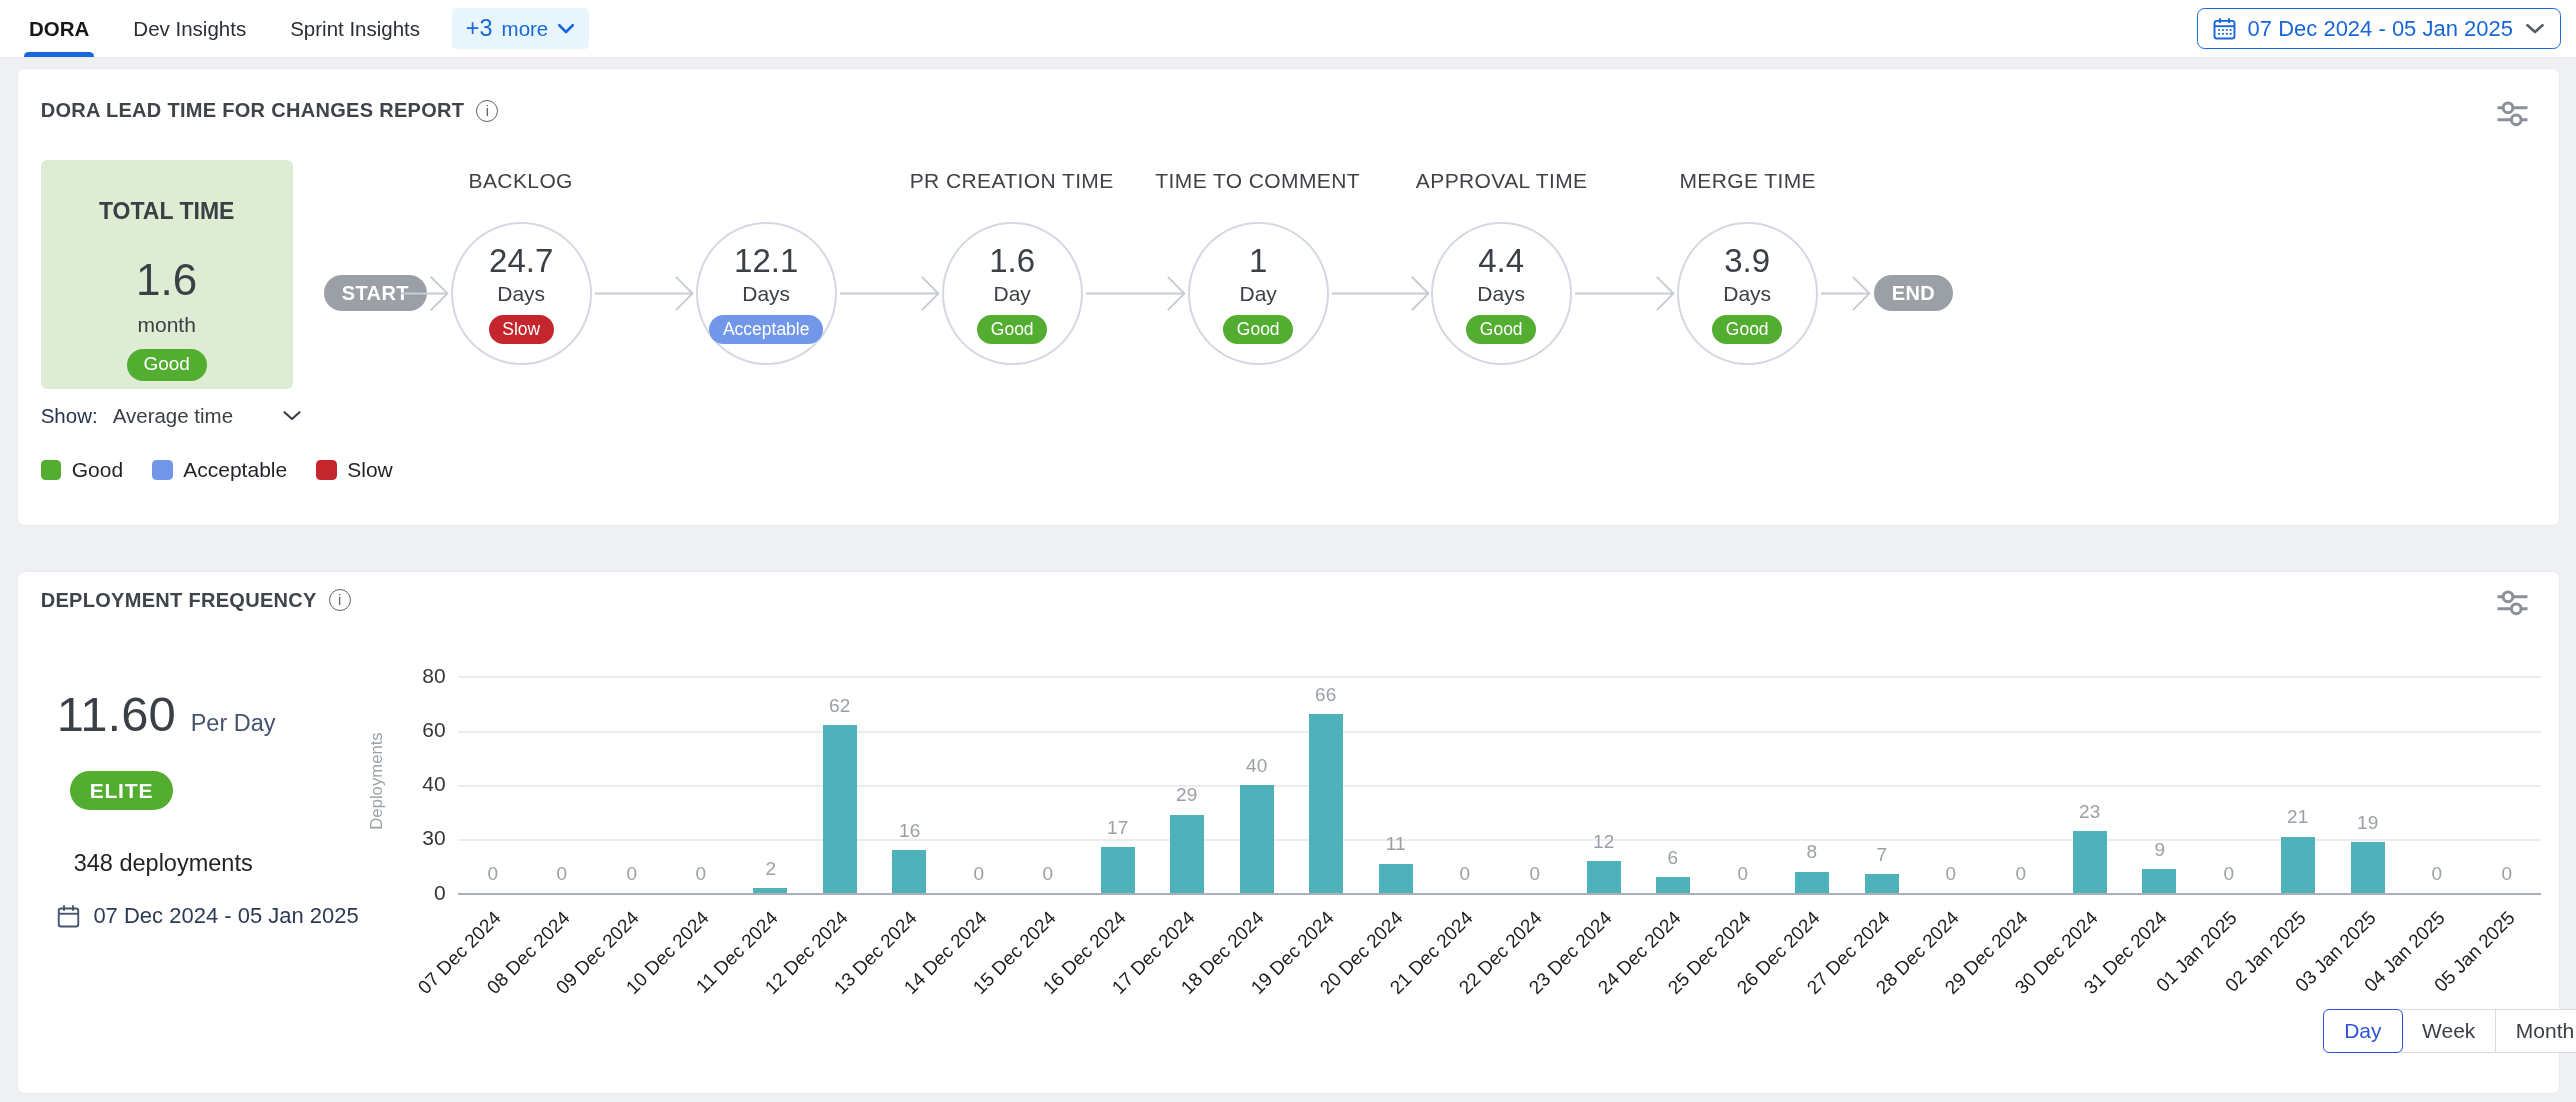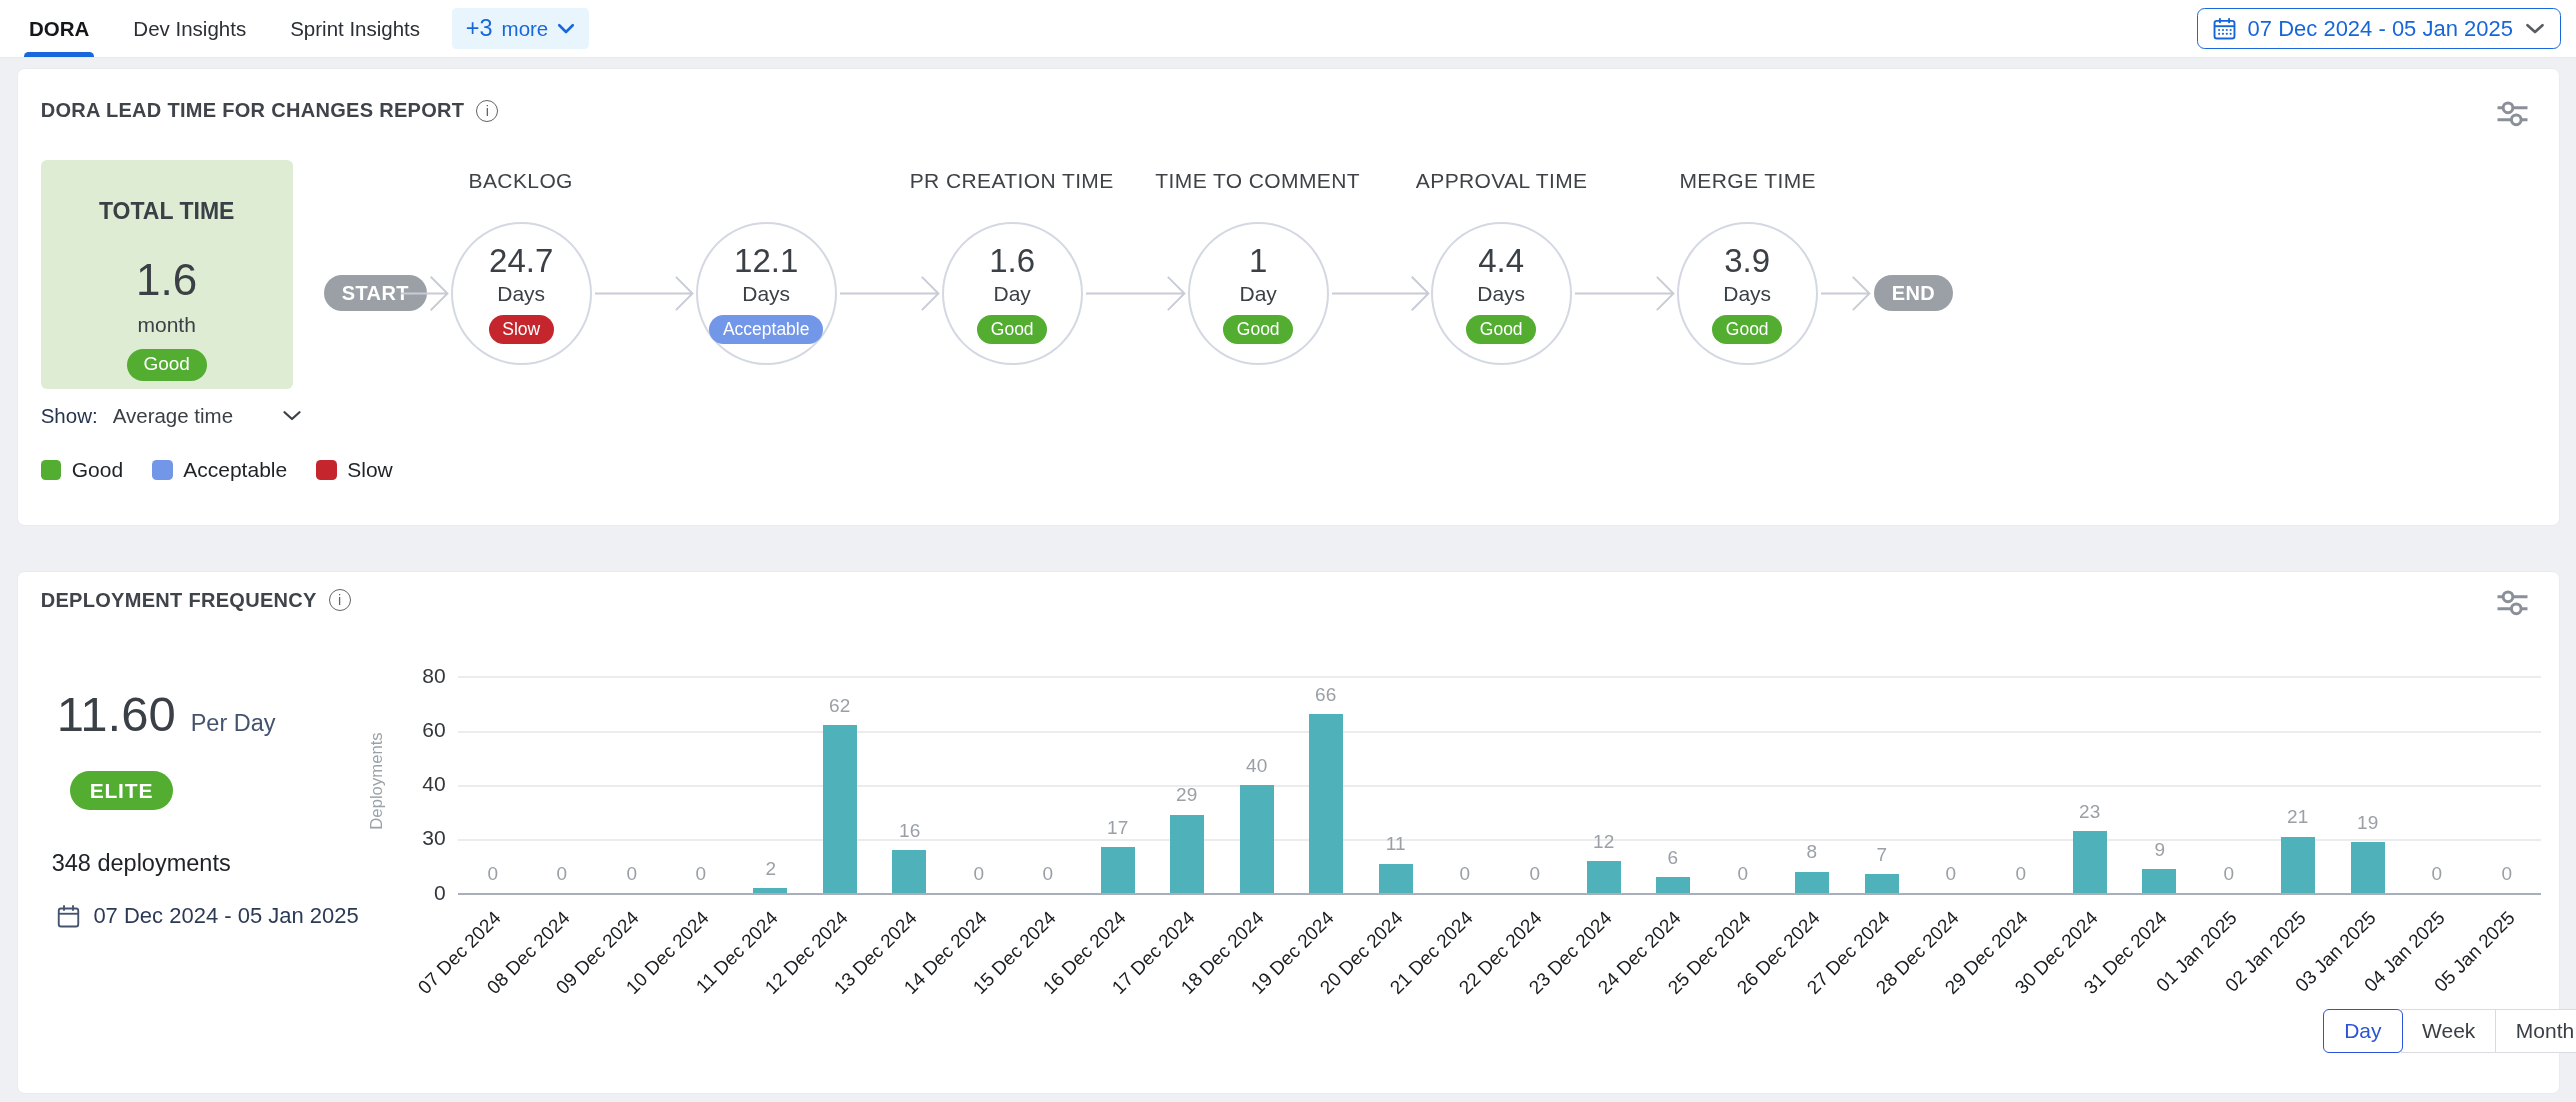--- a/index.html
+++ b/index.html
@@ -54,21 +54,21 @@
   .show-select{display:flex;align-items:center;gap:49px;color:#3b4046;background:none;border:none;font-size:20.5px;cursor:pointer;}
   .legend{position:absolute;left:23px;top:389px;display:flex;gap:29px;align-items:center;}
   .legend-item{display:flex;gap:10.6px;align-items:center;font-size:21px;color:#1f2227;}
   .legend-swatch{width:20.5px;height:20.5px;border-radius:4.6px;display:inline-block;}
   
   .subtitle{position:absolute;left:378px;top:20px;font-size:20.5px;font-weight:700;color:#3f434a;}
   .rate{position:absolute;left:39px;top:114px;display:flex;align-items:baseline;gap:15px;}
   .rate-value{font-size:49px;color:#3b4046;}
   .rate-unit{font-size:23.5px;color:#44536e;}
   .elite{position:absolute;left:52px;top:199px;color:#fff;font-size:21px;font-weight:700;letter-spacing:0.8px;padding:6px 20px;border-radius:758px;}
-  .deploy-count{position:absolute;left:34px;top:278px;font-size:23.5px;color:#202327;}
+  .deploy-count{position:absolute;left:56px;top:278px;font-size:23.5px;color:#202327;}
   .date-row{position:absolute;left:39px;top:331px;display:flex;align-items:center;gap:13.7px;font-size:22px;color:#2b3a55;}
   .ylab{position:absolute;left:294px;top:199px;width:129px;text-align:center;transform:rotate(-90deg);font-size:16.7px;color:#9aa2a8;}
   .chart-region{position:absolute;left:393px;top:90px;width:2134px;height:436px;}
   .gridline{position:absolute;left:47px;width:2083px;height:1.5px;background:#ececef;z-index:1;}
   .gridline.axisline{background:#a9afb8;height:2.3px;z-index:3;}
   .ytick{position:absolute;left:0;width:35px;text-align:right;font-size:21px;color:#33363b;z-index:2;}
   .bar{position:absolute;width:34px;z-index:2;}
   .bar-value{position:absolute;width:70px;text-align:center;font-size:19px;color:#9aa0a6;z-index:2;}
   .xlab{position:absolute;top:245px;width:141px;text-align:right;font-size:19px;color:#1a1c1f;transform:rotate(-45deg);transform-origin:100% 0%;white-space:nowrap;}
   .toggle{position:absolute;left:2307px;top:437px;display:flex;}

